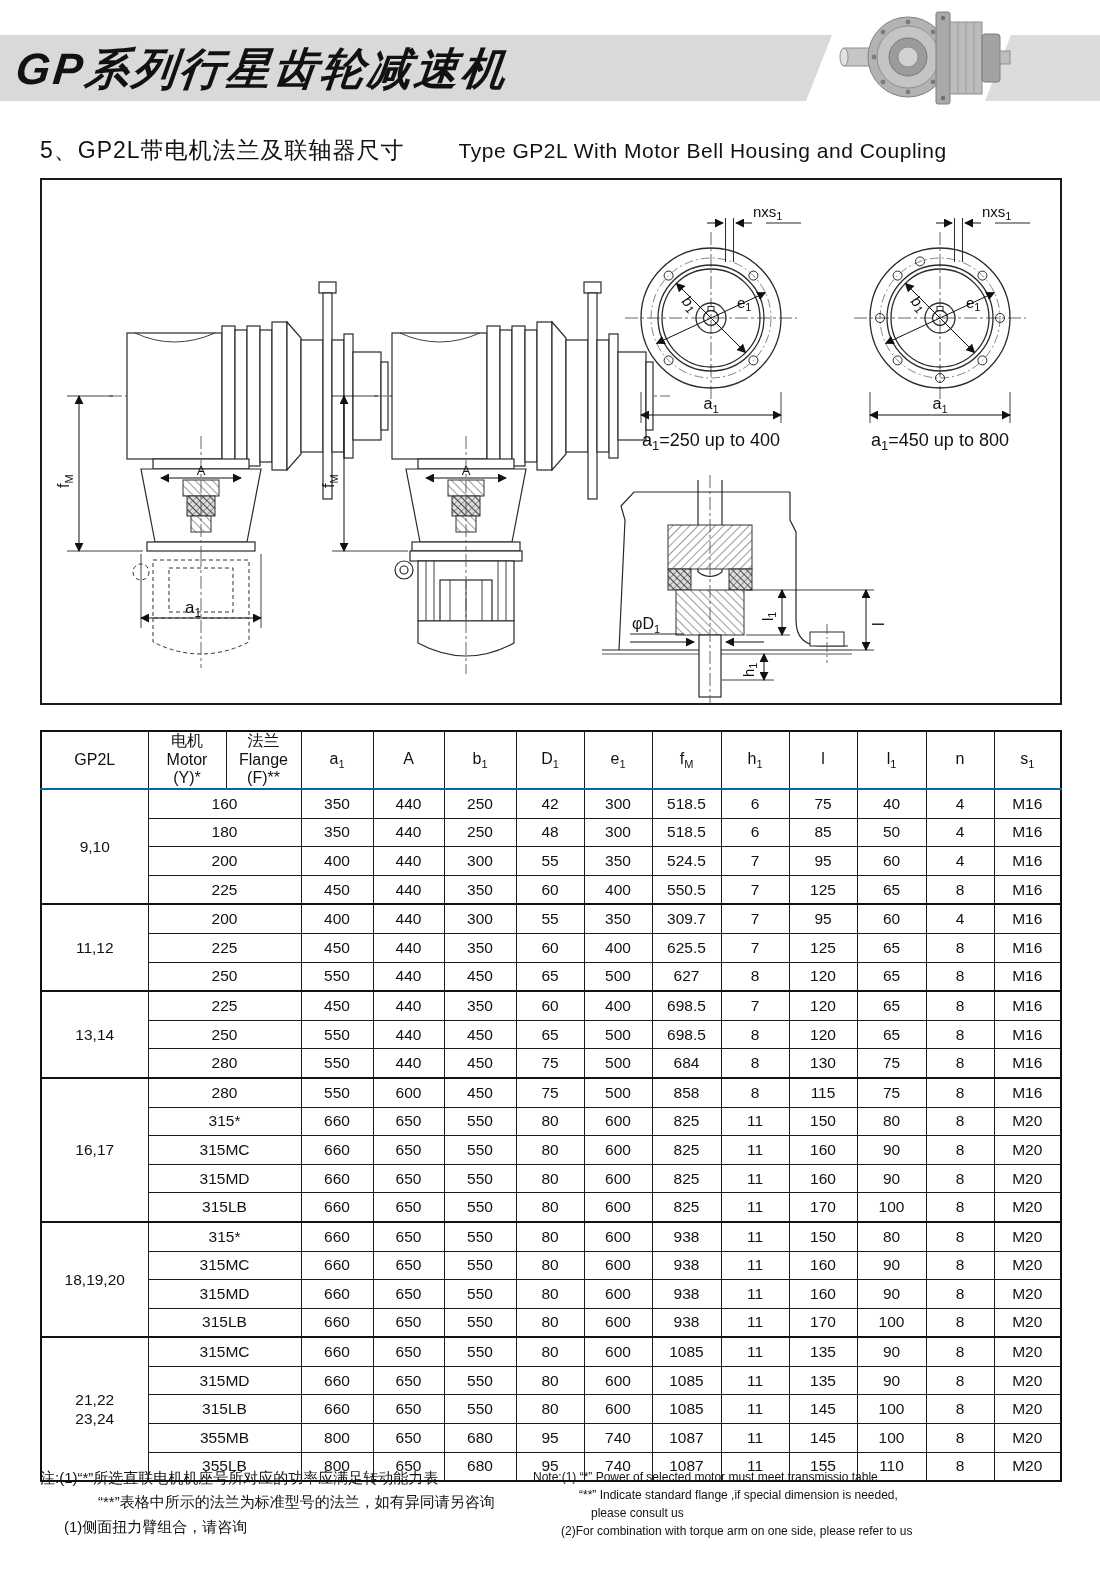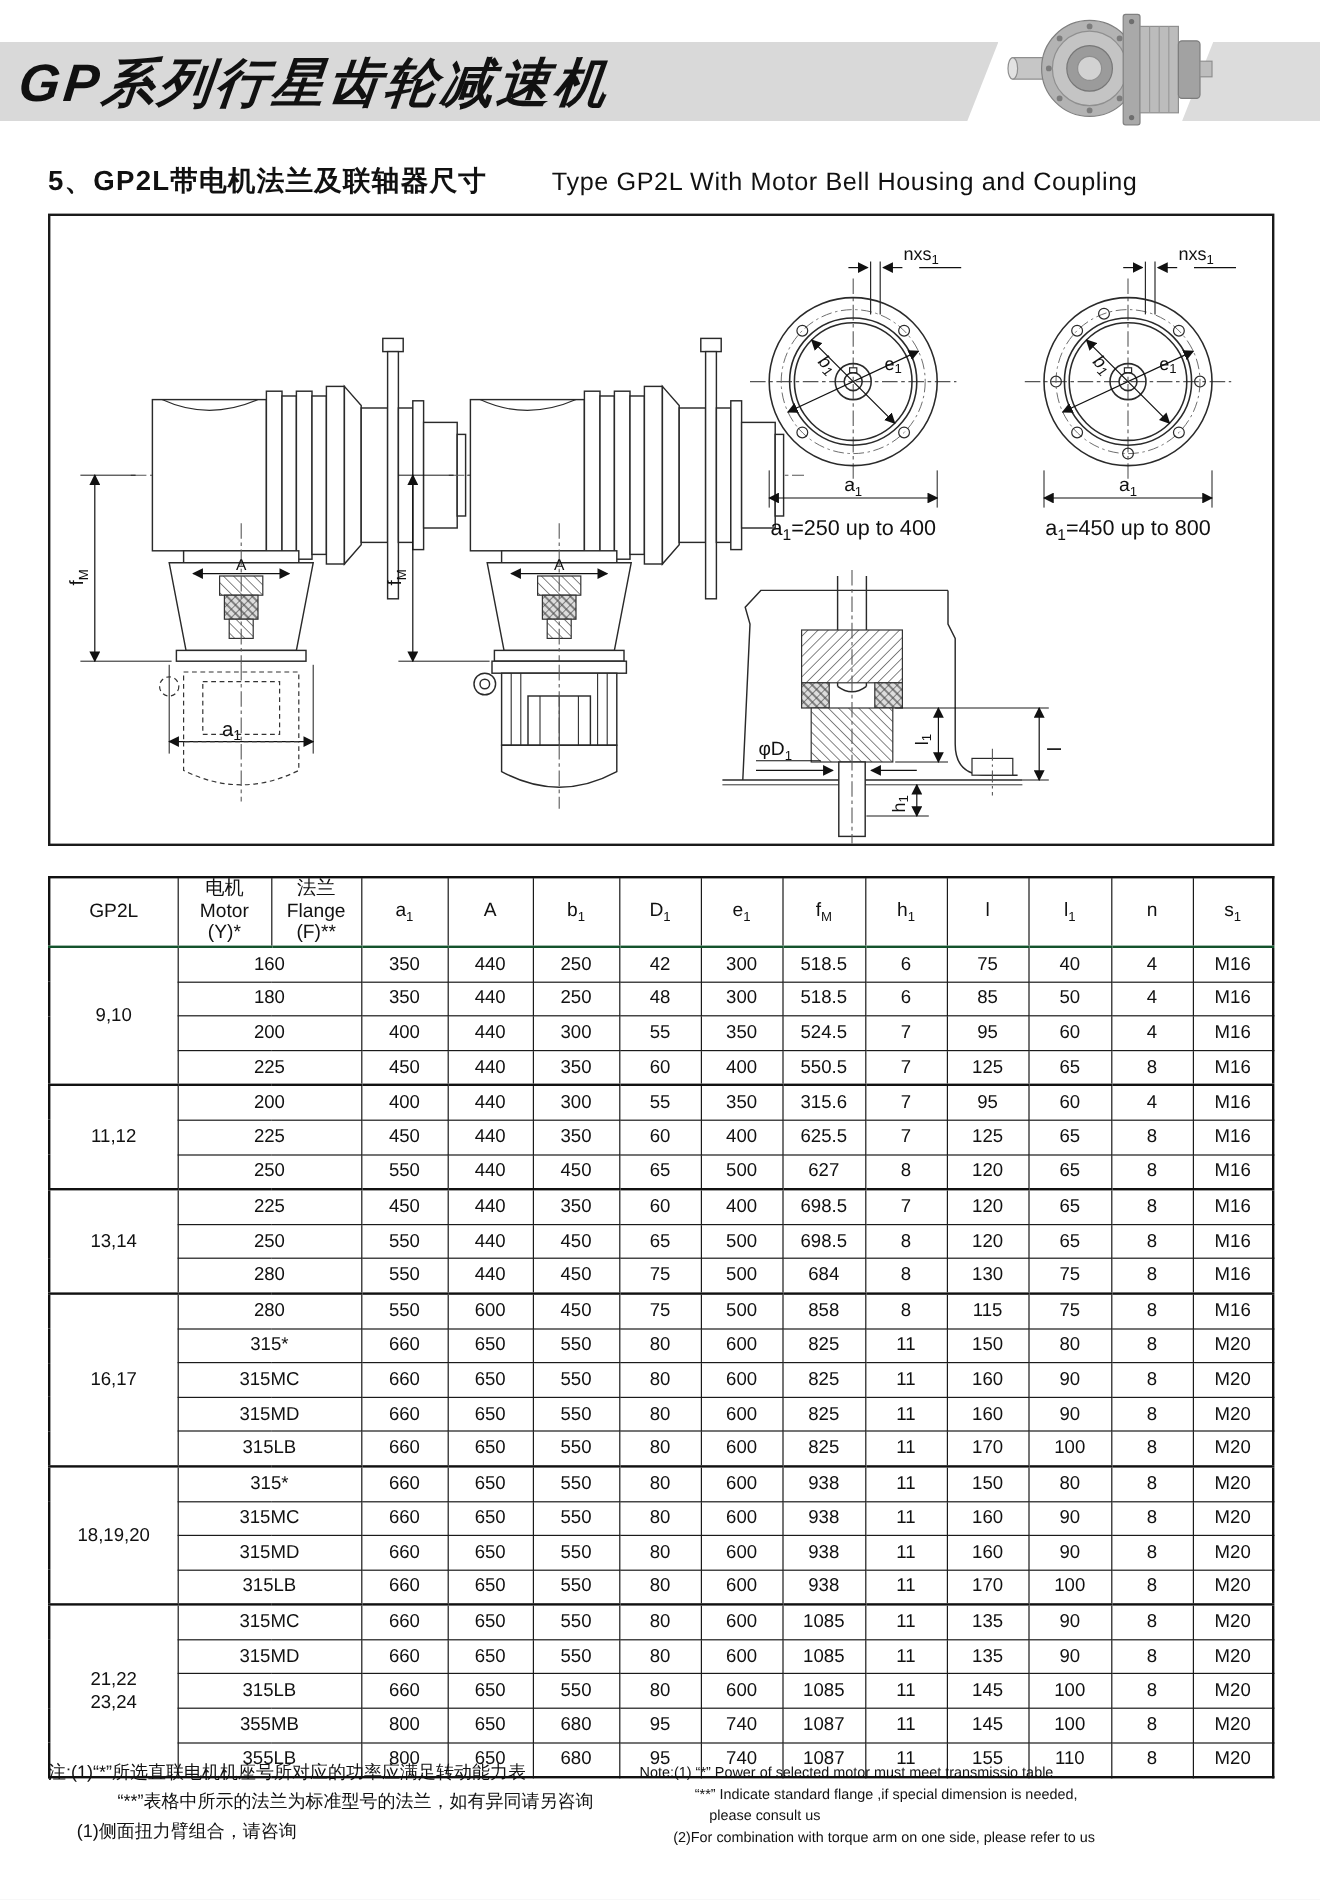--- a/index.html
+++ b/index.html
@@ -8,31 +8,31 @@
   
   .band{position:absolute;left:0;top:35px;width:832px;height:66px;background:#d9d9d9;
         clip-path:polygon(0 0,100% 0,calc(100% - 26px) 100%,0 100%);}
   .band-title{position:absolute;left:16px;top:40px;font-size:44px;font-weight:bold;
         font-style:italic;letter-spacing:3px;transform:skewX(-6deg);white-space:nowrap;}
   .stripe-right{position:absolute;left:985px;top:35px;width:160px;height:66px;background:#dcdcdc;
         clip-path:polygon(26px 0,100% 0,100% 100%,0 100%);}
   .photo{position:absolute;left:838px;top:4px;width:176px;height:108px;}
   
   .sec{position:absolute;top:135px;left:40px;width:1030px;display:flex;align-items:baseline;}
-  .sec-zh{font-size:23px;font-weight:bold;letter-spacing:1px;}
+  .sec-zh{font-size:23px;font-weight:normal;letter-spacing:1px;}
   .sec-en{font-size:21px;margin-left:54px;letter-spacing:0.5px;}
   
   .drawbox{position:absolute;left:40px;top:178px;width:1018px;height:523px;border:2px solid #1a1a1a;background:#fff;}
   svg text{font-family:"Liberation Sans","DejaVu Sans",sans-serif;fill:#111;}
   
   table.spec{position:absolute;left:40px;top:730px;width:1020px;border-collapse:collapse;
         table-layout:fixed;border:2.5px solid #111;}
   table.spec th,table.spec td{border:1px solid #1a1a1a;text-align:center;vertical-align:middle;
         padding:0;font-weight:normal;}
-  table.spec thead th{height:56px;font-size:16px;border-bottom:2px solid #14532d;}
+  table.spec thead th{height:56px;font-size:16px;border-bottom:2px solid #0369a1;}
   th.h-gp2l{font-size:20px;}
   .h-small{font-size:15px;line-height:1.15;}
   table.spec tbody td{height:27.6px;font-size:15.5px;}
   table.spec tbody tr.group-start td{border-top:2.2px solid #111;}
   td.group-label{font-size:19px;line-height:1.25;}
   sub{font-size:11px;}
   
   .notes-zh{position:absolute;left:40px;top:1466px;width:480px;font-size:15px;line-height:1.62;}
   .notes-en{position:absolute;left:533px;top:1468px;width:560px;font-size:12px;line-height:1.5;}
   .ind1{padding-left:58px;}
@@ -418,21 +418,21 @@
           <td>M16</td>
         </tr>
         <tr class="group-start">
           <td class="group-label" rowspan="3">11,12</td>
           <td colspan="2">200</td>
           <td>400</td>
           <td>440</td>
           <td>300</td>
           <td>55</td>
           <td>350</td>
-          <td>315.6</td>
+          <td>309.7</td>
           <td>7</td>
           <td>95</td>
           <td>60</td>
           <td>4</td>
           <td>M16</td>
         </tr>
         <tr>
           <td colspan="2">225</td>
           <td>450</td>
           <td>440</td>

